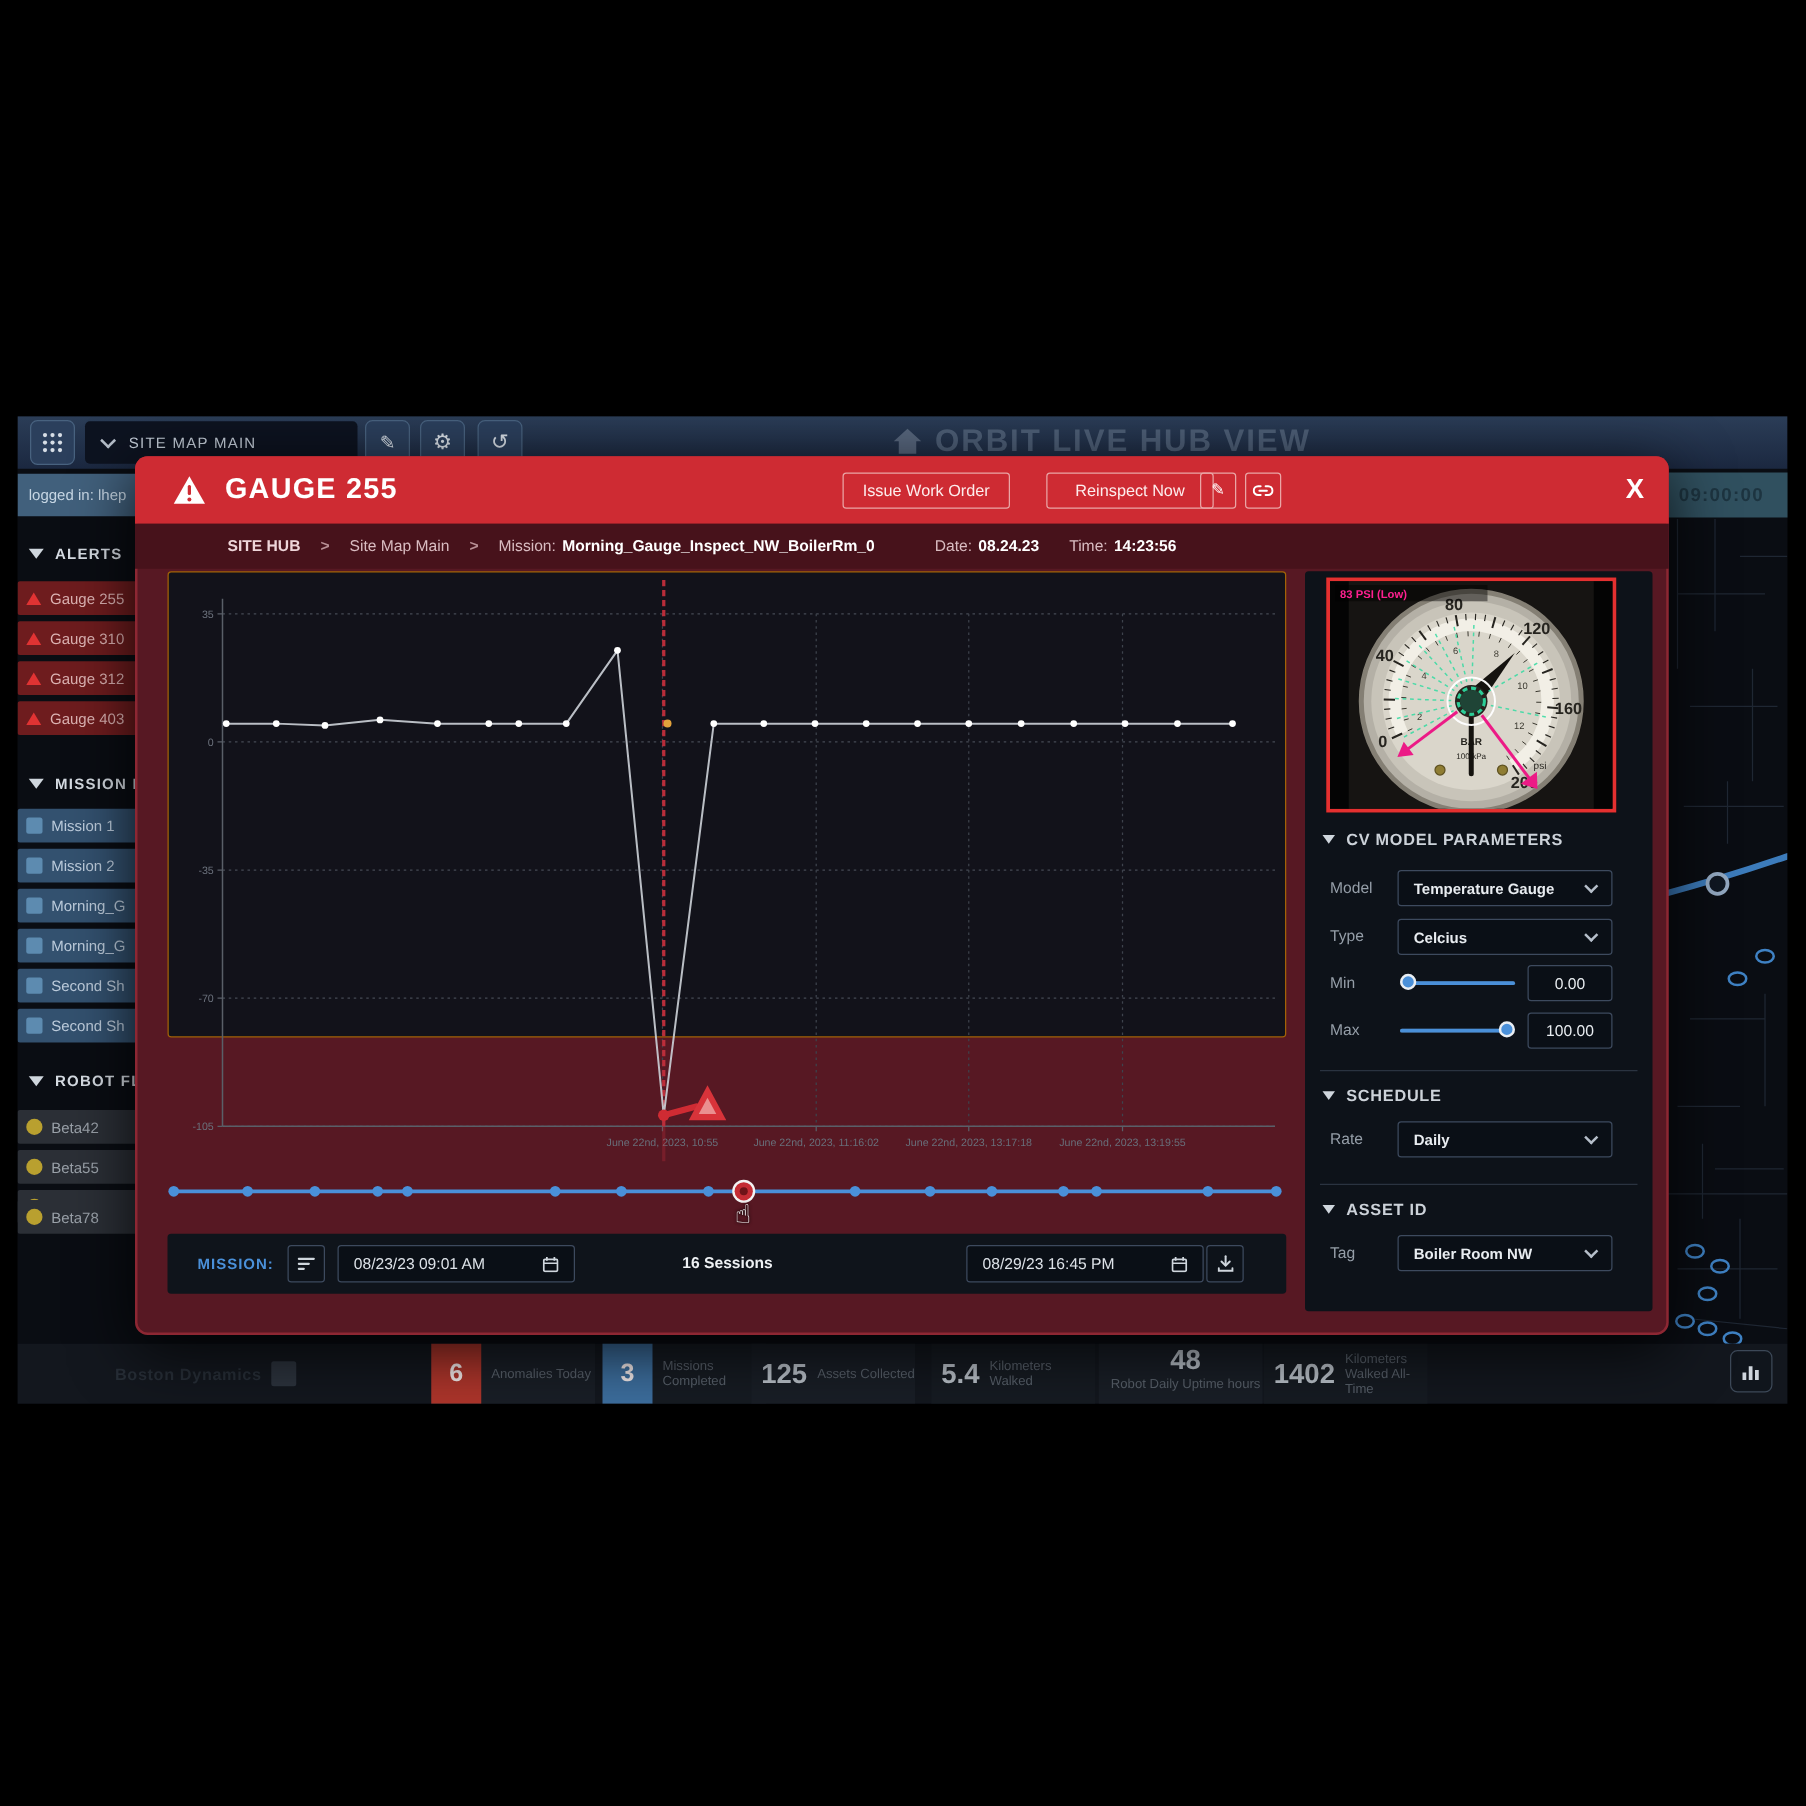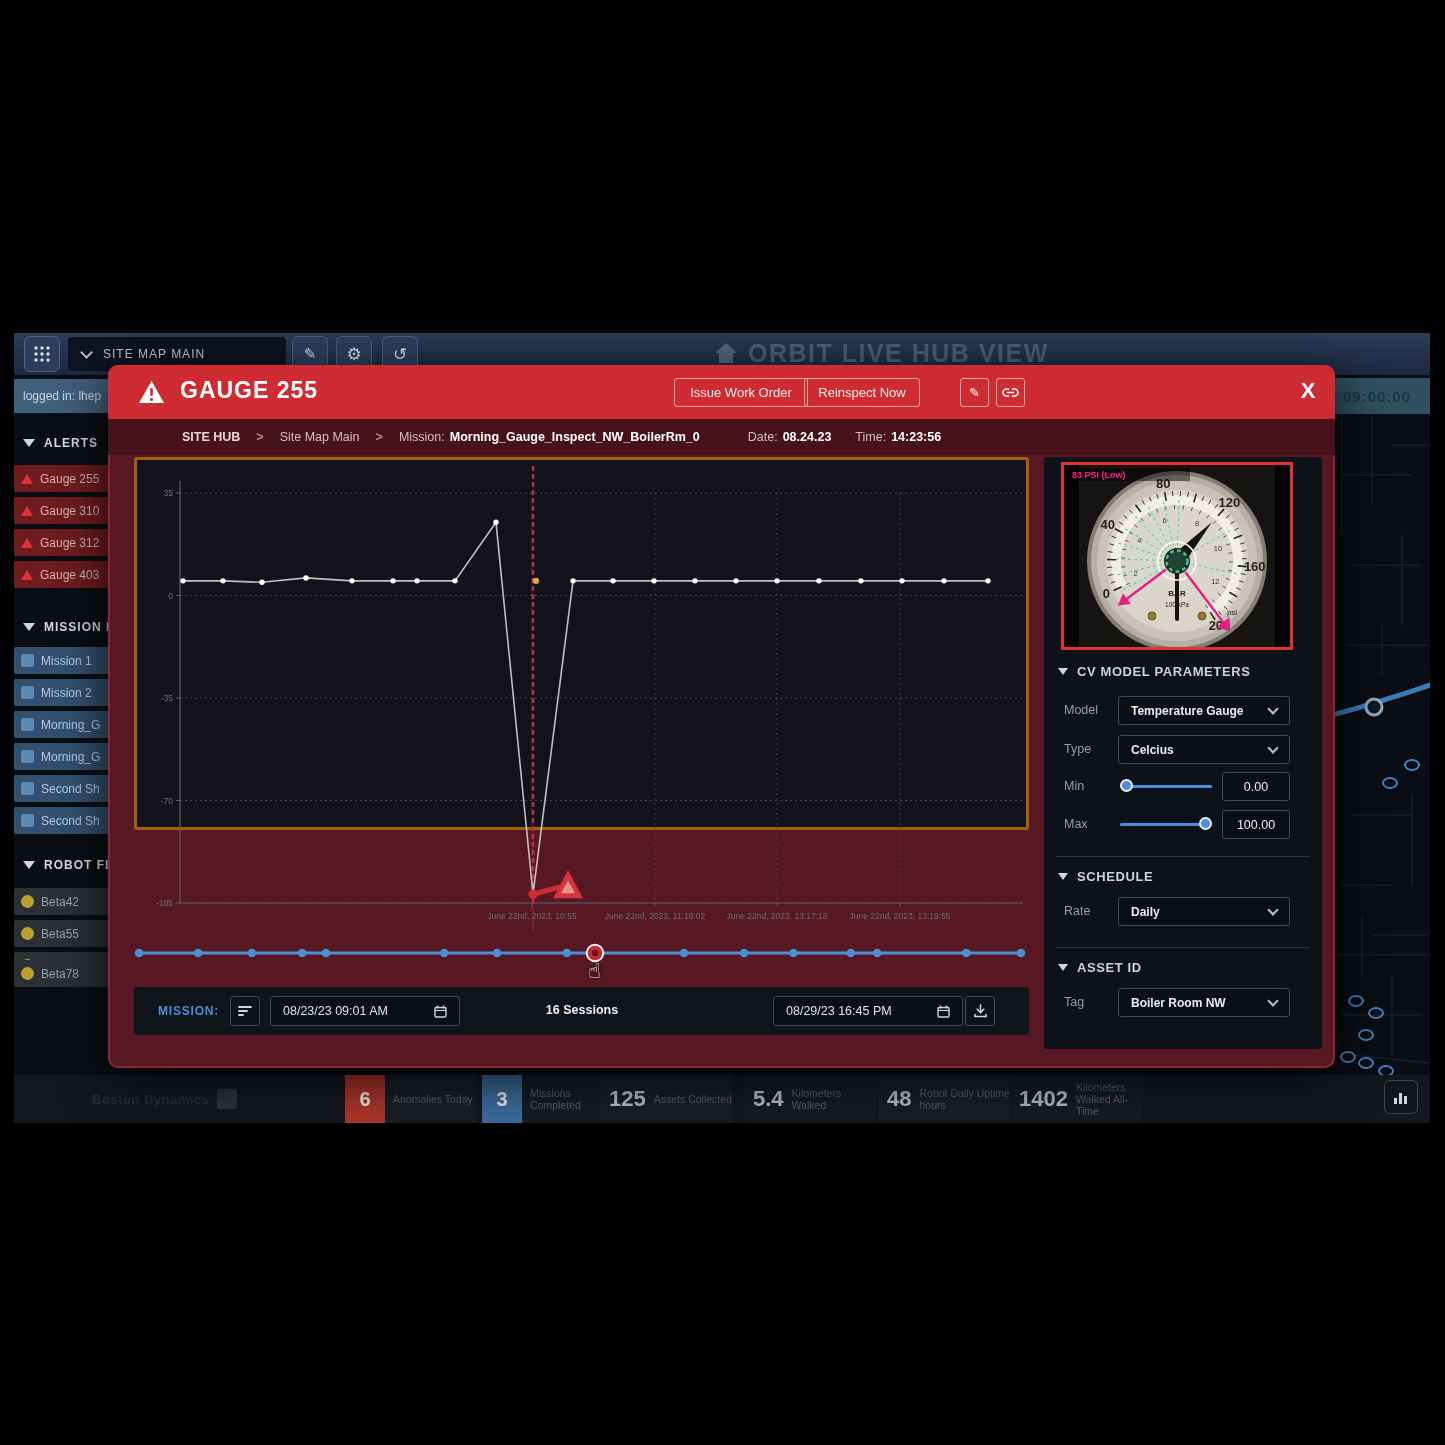--- a/index.html
+++ b/index.html
@@ -53,21 +53,21 @@
                color:#fdeded;font-size:13px;display:flex;align-items:center;justify-content:center;box-sizing:border-box;
                font-family:"Liberation Sans",sans-serif;}
   .sq-btn{position:absolute;top:13px;width:29px;height:29px;border:1.5px solid #eaa6a6;border-radius:3px;
           display:flex;align-items:center;justify-content:center;box-sizing:border-box;color:#fff;}
   .close-x{position:absolute;left:1184px;top:10px;width:32px;height:32px;color:#fff;font-size:22px;font-weight:bold;
            display:flex;align-items:center;justify-content:center;}
   .crumb{position:absolute;left:-2px;top:52px;width:1227px;height:36px;background:#47121b;display:flex;align-items:center;
          font-size:12.5px;color:#d9bcc1;}
   .crumb b{color:#fff;}
   .crumb .sep{margin:0 16px;color:#b98f95;font-weight:bold;}
-  .chart-panel{position:absolute;left:24px;top:90px;width:895px;height:373px;background:#12121a;border:3px solid #a16207;
+  .chart-panel{position:absolute;left:24px;top:90px;width:895px;height:373px;background:#12121a;border:1px solid #a16207;
                border-radius:3px;box-sizing:border-box;}
   .timeline-wrap{position:absolute;left:24px;top:572px;width:895px;height:46px;}
   .hand-cursor{position:absolute;top:20px;font-family:"DejaVu Sans",sans-serif;font-size:21px;color:#fff;
                text-shadow:0 0 3px #000,0 0 2px #000;}
   .filters{position:absolute;left:24px;top:620px;width:895px;height:48px;background:#0f141b;border-radius:3px;}
   .filters-label{position:absolute;left:24px;top:17px;color:#4a90d9;font-size:12px;font-weight:bold;letter-spacing:.8px;}
   .mini-btn{position:absolute;top:9px;width:30px;height:30px;border:1px solid #3d4a5e;border-radius:3px;
             display:flex;align-items:center;justify-content:center;box-sizing:border-box;background:#0d1219;}
   .date-field{position:absolute;top:9px;height:30px;background:#0a0f16;border:1px solid #3d4a5e;border-radius:3px;
               box-sizing:border-box;display:flex;align-items:center;color:#dde2e8;font-size:12.5px;padding:0 12px;gap:10px;}
@@ -260,21 +260,21 @@
             <div class="stat-label">Missions Completed</div>
           </div>
           <div class="stat-group" style="left: 587px;">
             <div class="stat-num">125</div>
             <div class="stat-label">Assets Collected</div>
           </div>
           <div class="stat-group" style="left: 731px; background: rgb(22, 27, 34);">
             <div class="stat-num">5.4</div>
             <div class="stat-label">Kilometers Walked</div>
           </div>
-          <div class="stat-group" style="left: 865px;">
+          <div class="stat-group" style="left: 865px; flex-direction: column;">
             <div class="stat-num">48</div>
             <div class="stat-label">Robot Daily Uptime hours</div>
           </div>
           <div class="stat-group" style="left: 997px; background: rgb(22, 27, 34);">
             <div class="stat-num">1402</div>
             <div class="stat-label">Kilometers Walked All-Time</div>
           </div>
         </div>
   </div>
   <div class="chart-icon-btn">
@@ -289,21 +289,21 @@
 
   <div class="modal">
     <div class="modal-head">
       <svg class="abs" style="left:30px;top:15px" width="27" height="24" viewBox="0 0 27 24">
         <path d="M13.5 1 L26 23 H1 Z" fill="#ffffff"></path>
         <rect x="12.2" y="8" width="2.6" height="8" rx="1.2" fill="#ce2b33"></rect>
         <circle cx="13.5" cy="19.5" r="1.6" fill="#ce2b33"></circle>
       </svg>
       <div class="modal-title">GAUGE 255</div>
       <button class="btn-outline" style="left:566px;width:134px">Issue Work Order</button>
-      <button class="btn-outline" style="left:696px;width:116px">Reinspect Now</button>
+      <button class="btn-outline" style="left:729px;width:134px">Reinspect Now</button>
       <div class="sq-btn" style="left:852px">
         <span style="font-family:'DejaVu Sans',sans-serif;font-size:13px">✎</span>
       </div>
       <div class="sq-btn" style="left:888px">
         <svg width="17" height="11" viewBox="0 0 17 11">
           <path d="M6.5 2 H4.5 a3.5 3.5 0 0 0 0 7 h2 M10.5 2 h2 a3.5 3.5 0 0 1 0 7 h-2 M5.5 5.5 h6" stroke="#ffffff" stroke-width="1.6" fill="none" stroke-linecap="round"></path>
         </svg>
       </div>
       <div class="close-x">X</div>
     </div>

